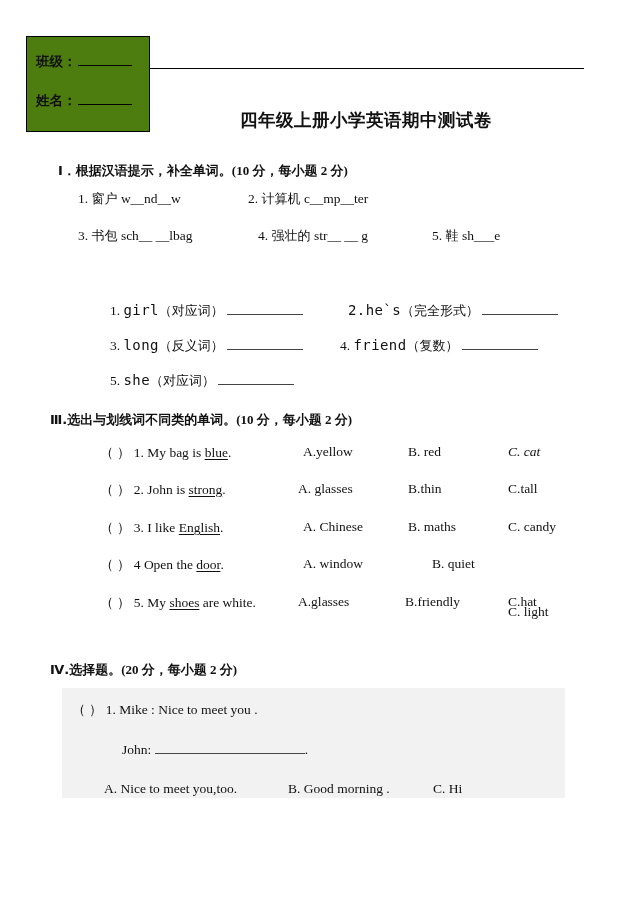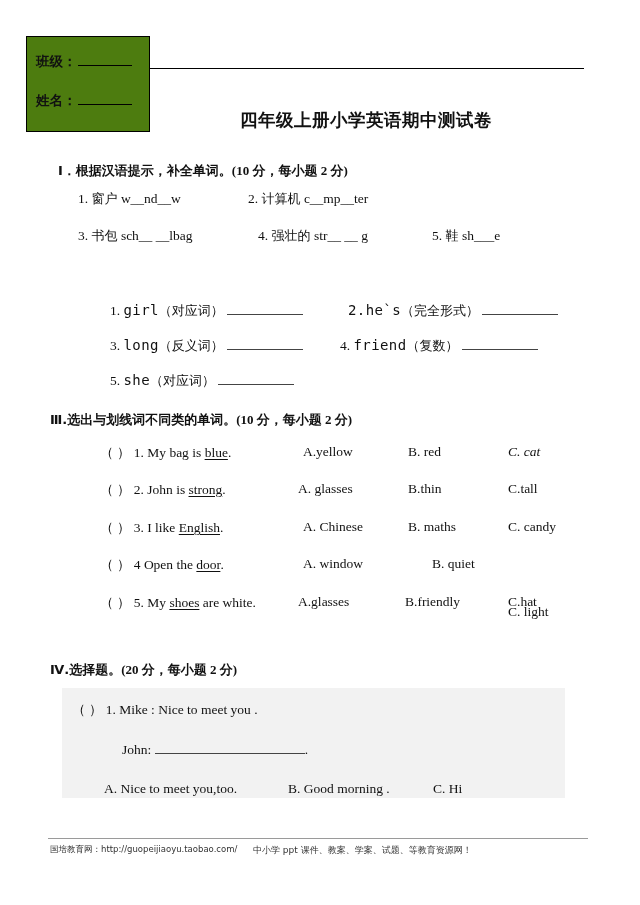--- a/index.html
+++ b/index.html
@@ -323,19 +323,14 @@
 
   <div class="qline" style="left:122px; top:742px;">
     <span>John:</span>
     <span class="blank-lg"></span><span>.</span>
   </div>
 
   <div class="opt" style="left:104px; top:781px;">A. Nice to meet you,too.</div>
   <div class="opt" style="left:288px; top:781px;">B. Good morning .</div>
   <div class="opt" style="left:433px; top:781px;">C. Hi</div>
 
-  <div class="footer">
-    <div class="footer-rule"></div>
-    <div class="footer-left">国培教育网：http://guopeijiaoyu.taobao.com/</div>
-    <div class="footer-right">中小学 ppt 课件、教案、学案、试题、等教育资源网！</div>
-  </div>
 
 </div>
 
 </body></html>

